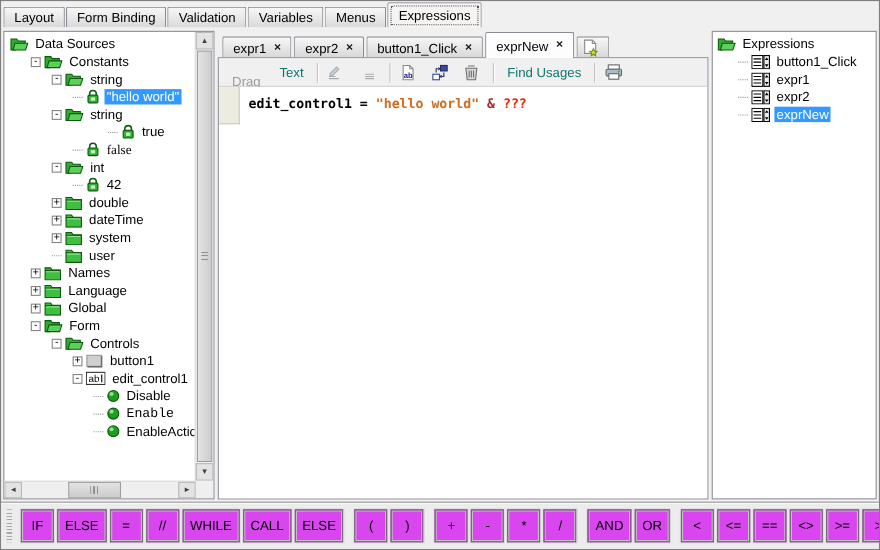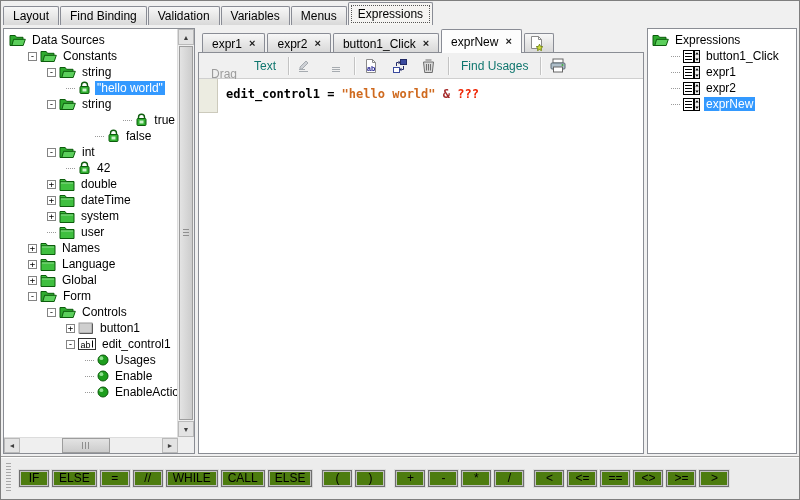--- a/index.html
+++ b/index.html
@@ -76,31 +76,31 @@
   
   .right-panel { width:150px; flex:0 0 auto; background:#fff; border:1px solid #8a8d94; overflow:hidden; padding-top:3px; }
 
   
   .opbar { flex:0 0 43px; display:flex; align-items:center; gap:8px; padding:0 5px;
            border-top:1px solid #9b9b9b; box-shadow:inset 0 1px 0 #fcfcfc; background:#ececec; }
   .opgrip { width:5px; height:30px; flex:0 0 5px;
             background:repeating-linear-gradient(to bottom,#a8a8a8 0 1px,transparent 1px 3px); }
   .opgroup { display:flex; gap:3px; align-items:center; }
   .opgroup + .opgroup { padding-left:9px; border-left:1px solid #d4d4d4; }
-  .opbtn { min-width:30px; height:17px; padding:0 6px; background:#4d7c0f; border:1px solid #6e6e6e;
+  .opbtn { min-width:30px; height:30px; padding:0 6px; background:#d946ef; border:1px solid #6e6e6e;
            box-shadow:inset 0 0 0 1px #c2c2c2, 0 0 0 1px #dedede; font:12px "Liberation Sans", sans-serif; color:#000; }
 </style>
 </head>
 <body>
 
 <div class="window">
 
   <div class="tabbar" id="topTabs">
       <div class="ttab">Layout</div>
-      <div class="ttab">Find Binding</div>
+      <div class="ttab">Form Binding</div>
       <div class="ttab">Validation</div>
       <div class="ttab">Variables</div>
       <div class="ttab">Menus</div>
       <div class="ttab active">Expressions</div>
     </div>
 
   <div class="main">
 
     <div class="left-panel">
       <div class="tree-box">
@@ -148,32 +148,32 @@
             <div class="trow" style="padding-left: 42px;">
               <span class="expander">-</span>
               <span class="icon">
                 <svg width="17" height="14" viewBox="0 0 17 14">
                   <path d="M1 2.5h5.2l1.3 1.8H14v2.2H6.8L5 12.5H1z" fill="#2fab2f" stroke="#0c5c0c"></path>
                   <path d="M4.6 6.3h11.7l-2.1 6.2H2.8z" fill="#5ccf5c" stroke="#0c5c0c"></path>
                 </svg>
               </span>
               <span class="tlabel">string</span>
             </div>
-            <div class="trow" style="padding-left: 93px; justify-content: flex-end;">
+            <div class="trow" style="padding-left: 93px;">
               <span class="stub"></span>
               <span class="icon">
                 <svg width="13" height="14" viewBox="0 0 13 14">
                   <path d="M3.5 6V4.2a3 3 0 0 1 6 0V6" fill="none" stroke="#0c5c0c" stroke-width="1.4"></path>
                   <rect x="2" y="5.5" width="9" height="7" rx="1" fill="#2fae2f" stroke="#0c5c0c"></rect>
                   <rect x="4.5" y="7.5" width="4" height="3" fill="#c9f2c9"></rect>
                 </svg>
               </span>
               <span class="tlabel">true</span>
             </div>
-            <div class="trow" style="padding-left: 90px;">
+            <div class="trow" style="padding-left: 61px; font-family: Liberation Serif, serif;">
               <span class="stub"></span>
               <span class="icon">
                 <svg width="13" height="14" viewBox="0 0 13 14">
                   <path d="M3.5 6V4.2a3 3 0 0 1 6 0V6" fill="none" stroke="#0c5c0c" stroke-width="1.4"></path>
                   <rect x="2" y="5.5" width="9" height="7" rx="1" fill="#2fae2f" stroke="#0c5c0c"></rect>
                   <rect x="4.5" y="7.5" width="4" height="3" fill="#c9f2c9"></rect>
                 </svg>
               </span>
               <span class="tlabel">false</span>
             </div>
@@ -317,23 +317,23 @@
               <span class="tlabel">edit_control1</span>
             </div>
             <div class="trow" style="padding-left: 80px;">
               <span class="stub"></span>
               <span class="icon">
                 <svg width="12" height="12" viewBox="0 0 12 12">
                   <circle cx="6" cy="6" r="5" fill="#1d9e1d" stroke="#0a5a0a"></circle>
                   <circle cx="4.4" cy="4.2" r="1.9" fill="#8fe08f"></circle>
                 </svg>
               </span>
-              <span class="tlabel">Usages</span>
-            </div>
-            <div class="trow" style="padding-left: 80px;">
+              <span class="tlabel">Disable</span>
+            </div>
+            <div class="trow" style="padding-left: 80px; font-family: Liberation Mono, monospace;">
               <span class="stub"></span>
               <span class="icon">
                 <svg width="12" height="12" viewBox="0 0 12 12">
                   <circle cx="6" cy="6" r="5" fill="#1d9e1d" stroke="#0a5a0a"></circle>
                   <circle cx="4.4" cy="4.2" r="1.9" fill="#8fe08f"></circle>
                 </svg>
               </span>
               <span class="tlabel">Enable</span>
             </div>
             <div class="trow" style="padding-left: 80px;">
@@ -539,20 +539,24 @@
           <button class="opbtn">(</button>
           <button class="opbtn">)</button>
         </div>
         <div class="opgroup">
           <button class="opbtn">+</button>
           <button class="opbtn">-</button>
           <button class="opbtn">*</button>
           <button class="opbtn">/</button>
         </div>
         <div class="opgroup">
+          <button class="opbtn">AND</button>
+          <button class="opbtn">OR</button>
+        </div>
+        <div class="opgroup">
           <button class="opbtn">&lt;</button>
           <button class="opbtn">&lt;=</button>
           <button class="opbtn">==</button>
           <button class="opbtn">&lt;&gt;</button>
           <button class="opbtn">&gt;=</button>
           <button class="opbtn">&gt;</button>
         </div>
       </div>
   </div>
 

